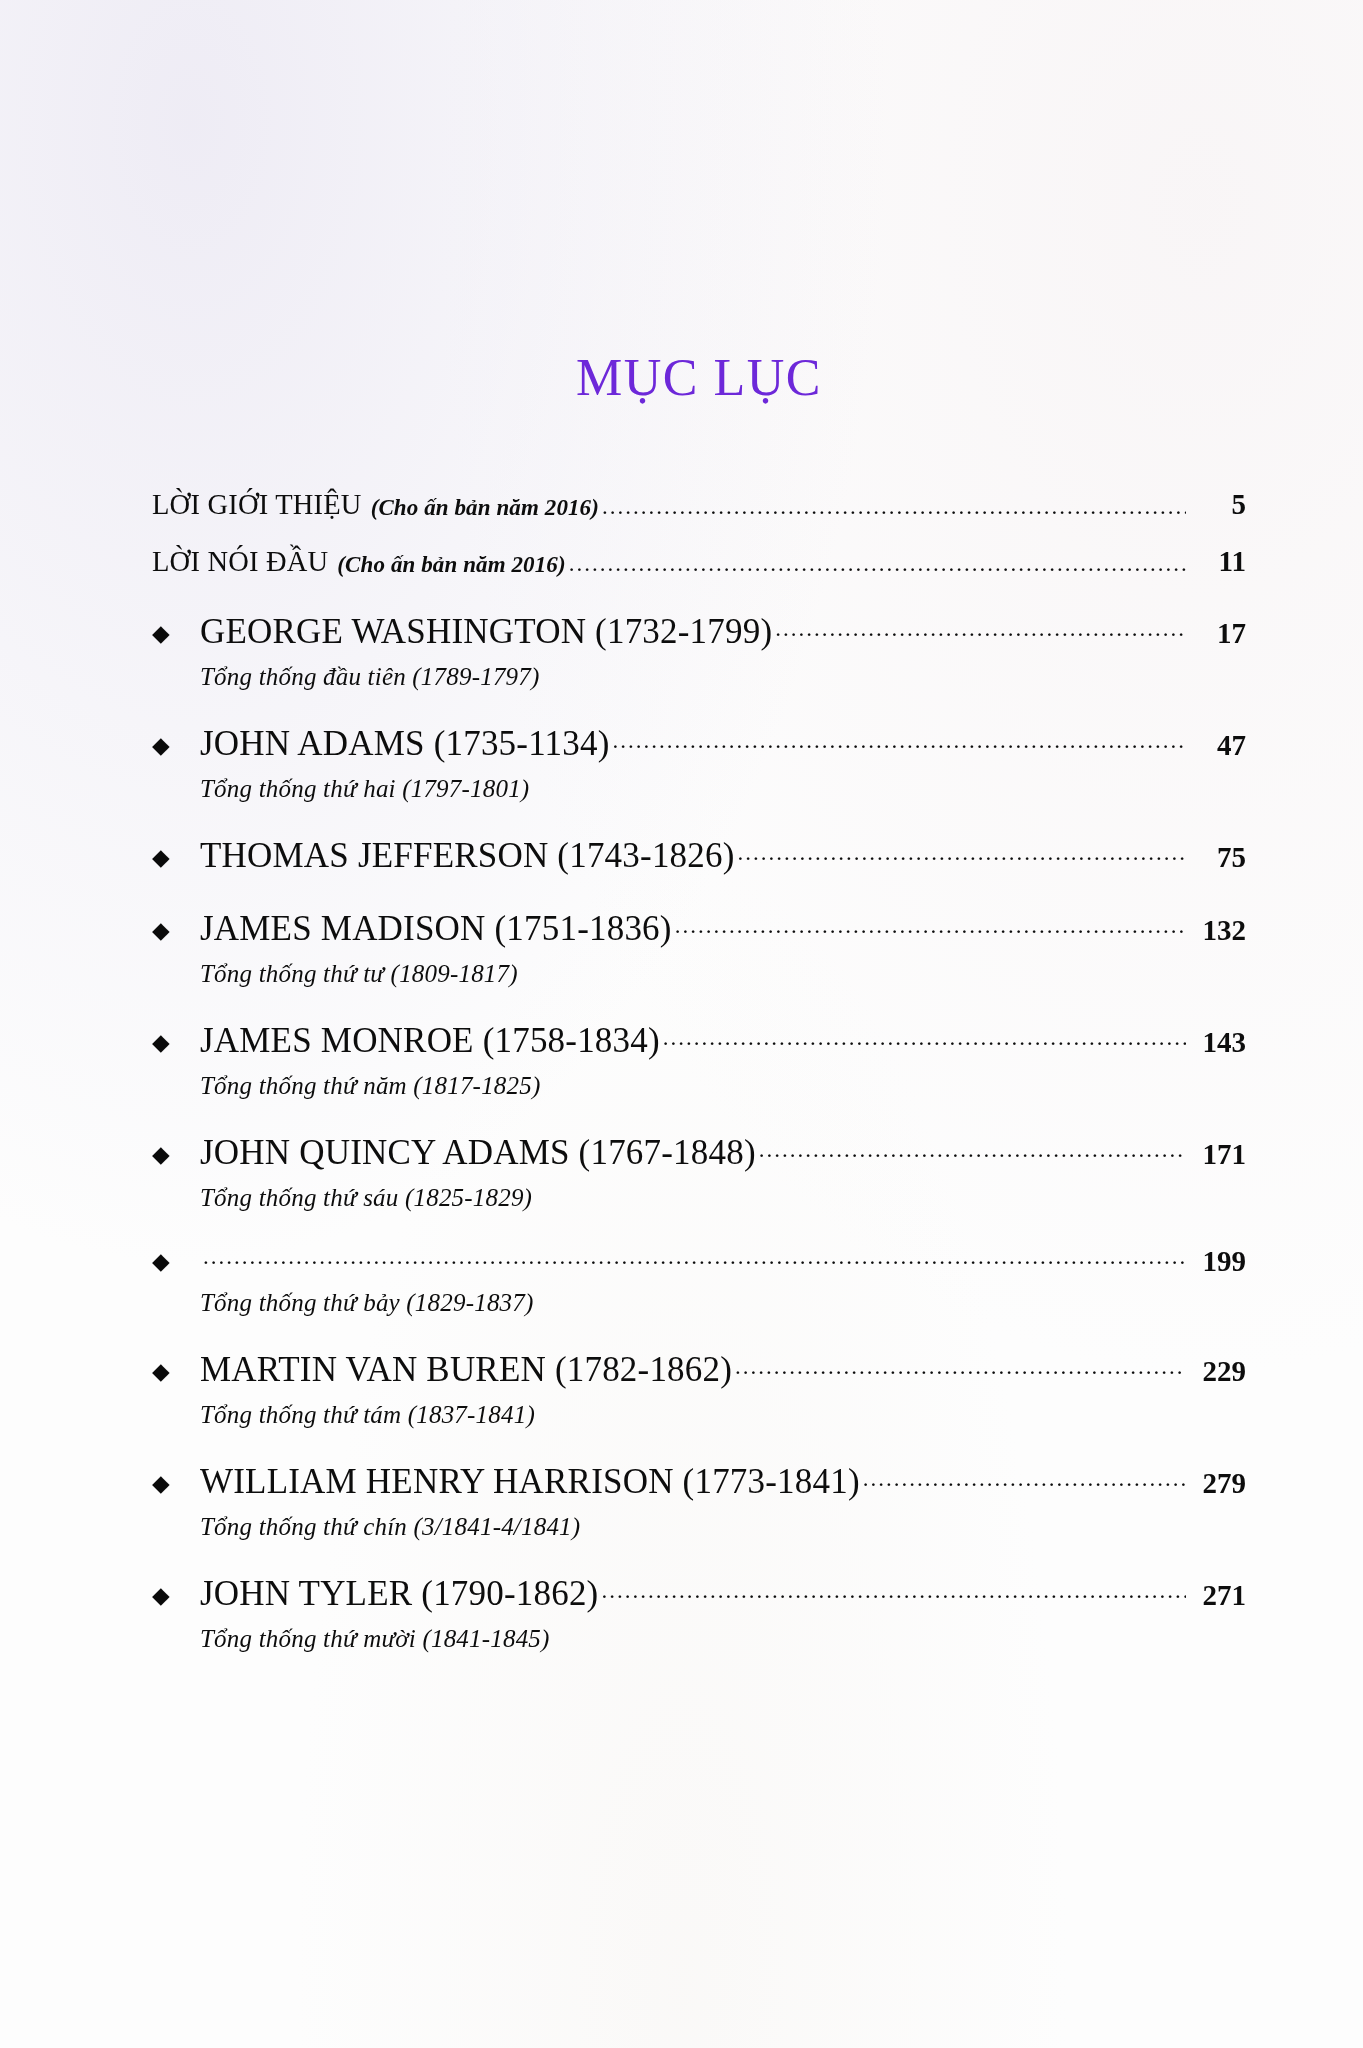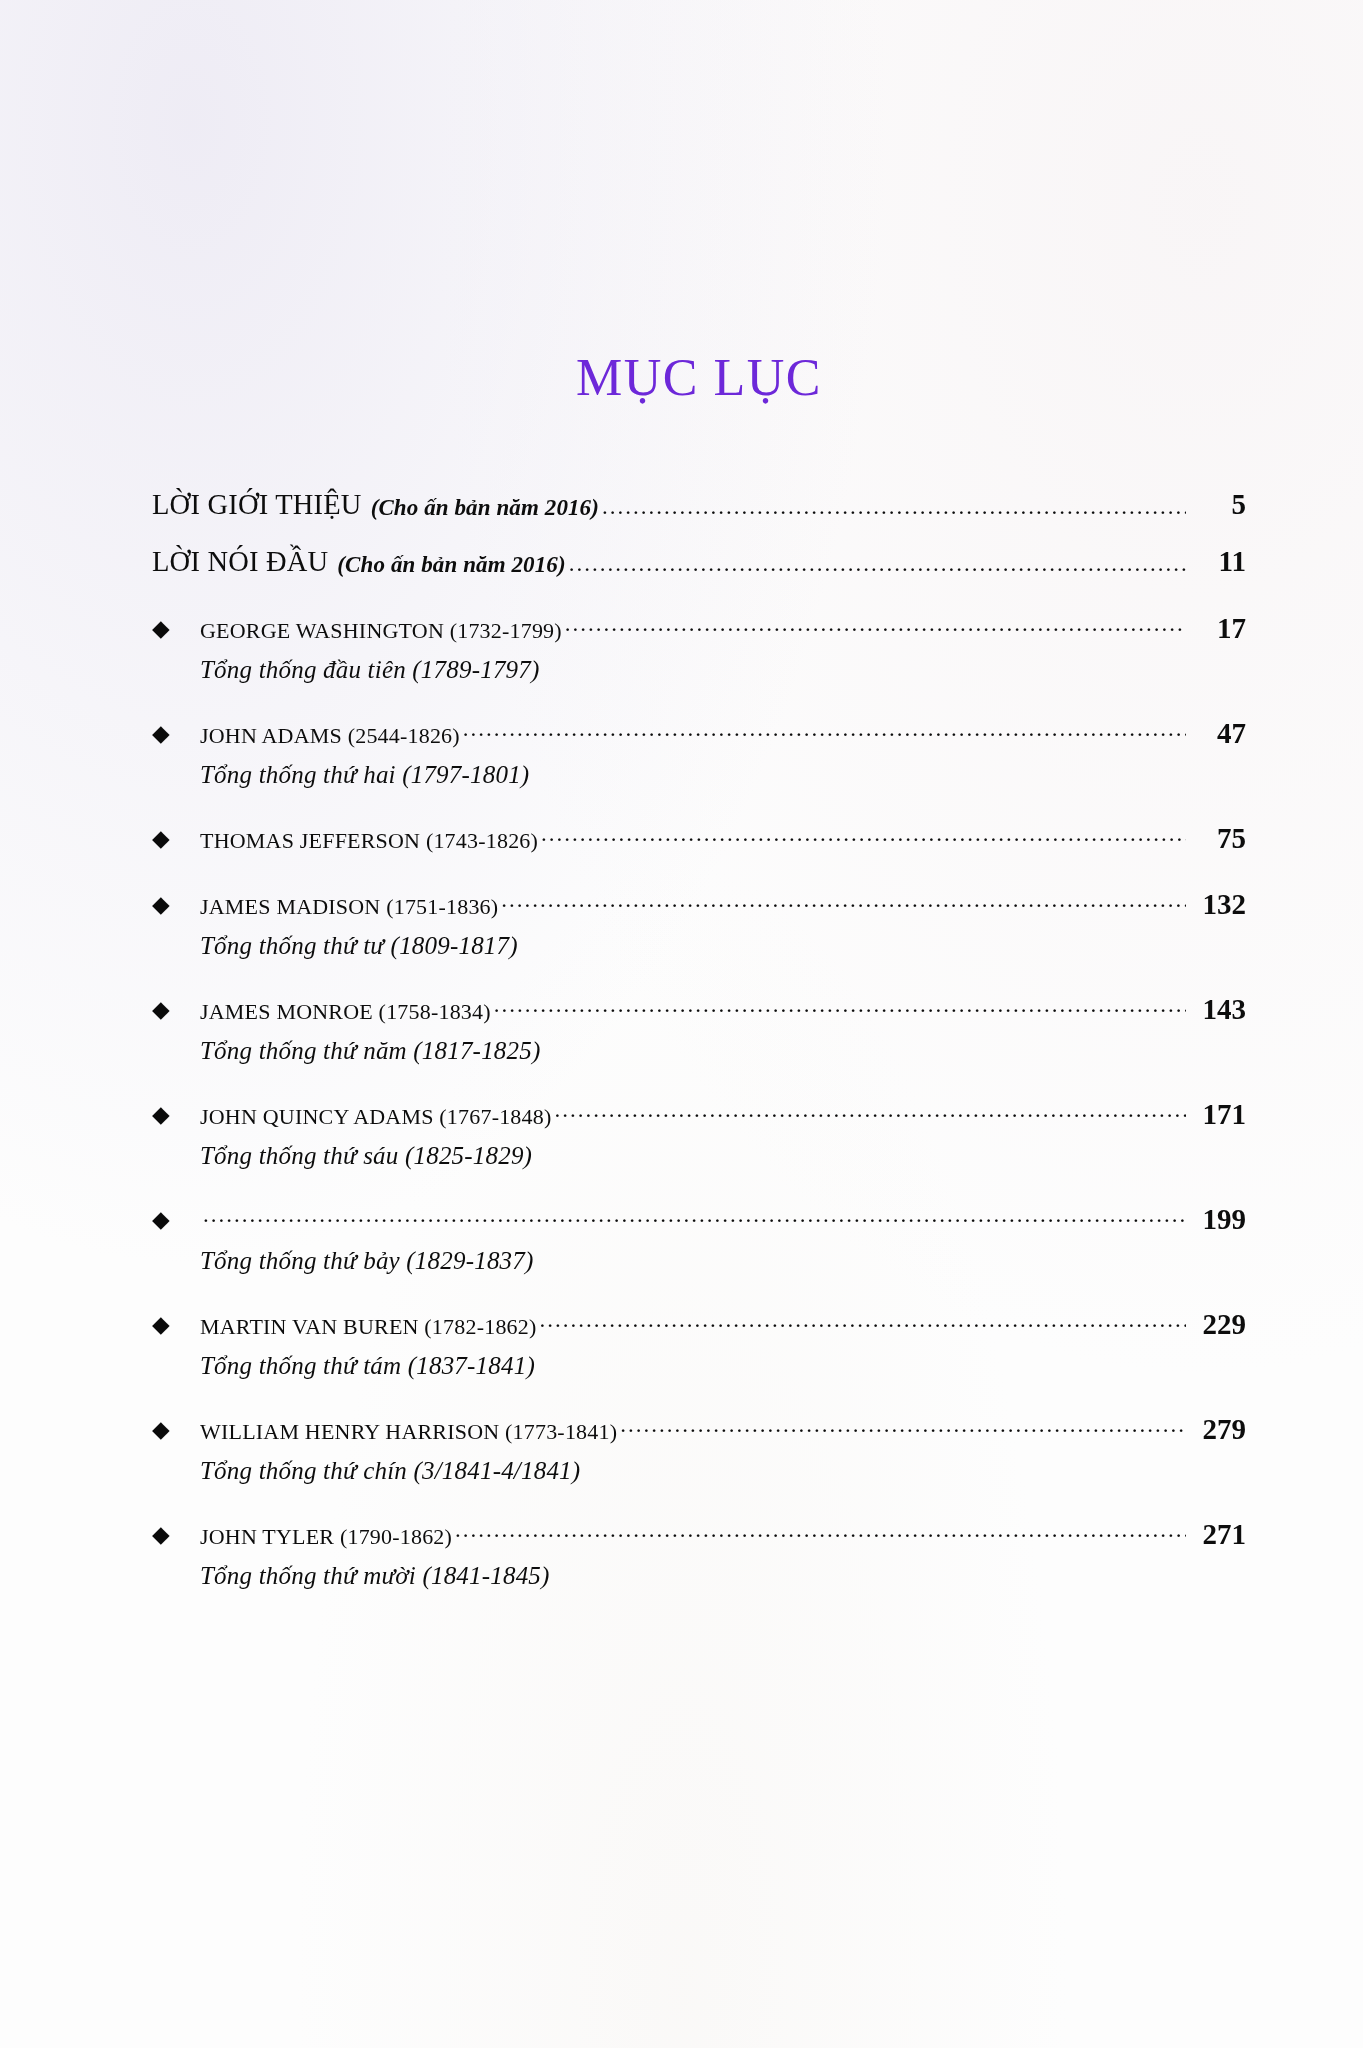--- a/index.html
+++ b/index.html
@@ -125,21 +125,21 @@
   .bullet {
     flex: 0 0 auto;
     width: 48px;
     font-size: 23px;
     line-height: 1;
     color: #0a0a0a;
     position: relative;
     top: -2px;
   }
   .entry-name {
-    font-size: 22px;
+    font-size: 35px;
     letter-spacing: 0.2px;
     color: #0d0d0d;
     flex: 0 0 auto;
   }
   .entry-sub {
     font-style: italic;
     font-weight: 400;
     font-size: 25px;
     margin-left: 48px;
     margin-top: 11px;
@@ -179,21 +179,21 @@
         <span class="entry-name">GEORGE WASHINGTON (1732-1799)</span>
         <span class="leader"></span>
         <span class="pageno">17</span>
       </div>
       <div class="entry-sub">Tổng thống đầu tiên (1789-1797)</div>
     </li>
 
     <li class="entry">
       <div class="entry-main">
         <span class="bullet">◆</span>
-        <span class="entry-name">JOHN ADAMS (2544-1826)</span>
+        <span class="entry-name">JOHN ADAMS (1735-1134)</span>
         <span class="leader"></span>
         <span class="pageno">47</span>
       </div>
       <div class="entry-sub">Tổng thống thứ hai (1797-1801)</div>
     </li>
 
     <li class="entry">
       <div class="entry-main">
         <span class="bullet">◆</span>
         <span class="entry-name">THOMAS JEFFERSON (1743-1826)</span>

